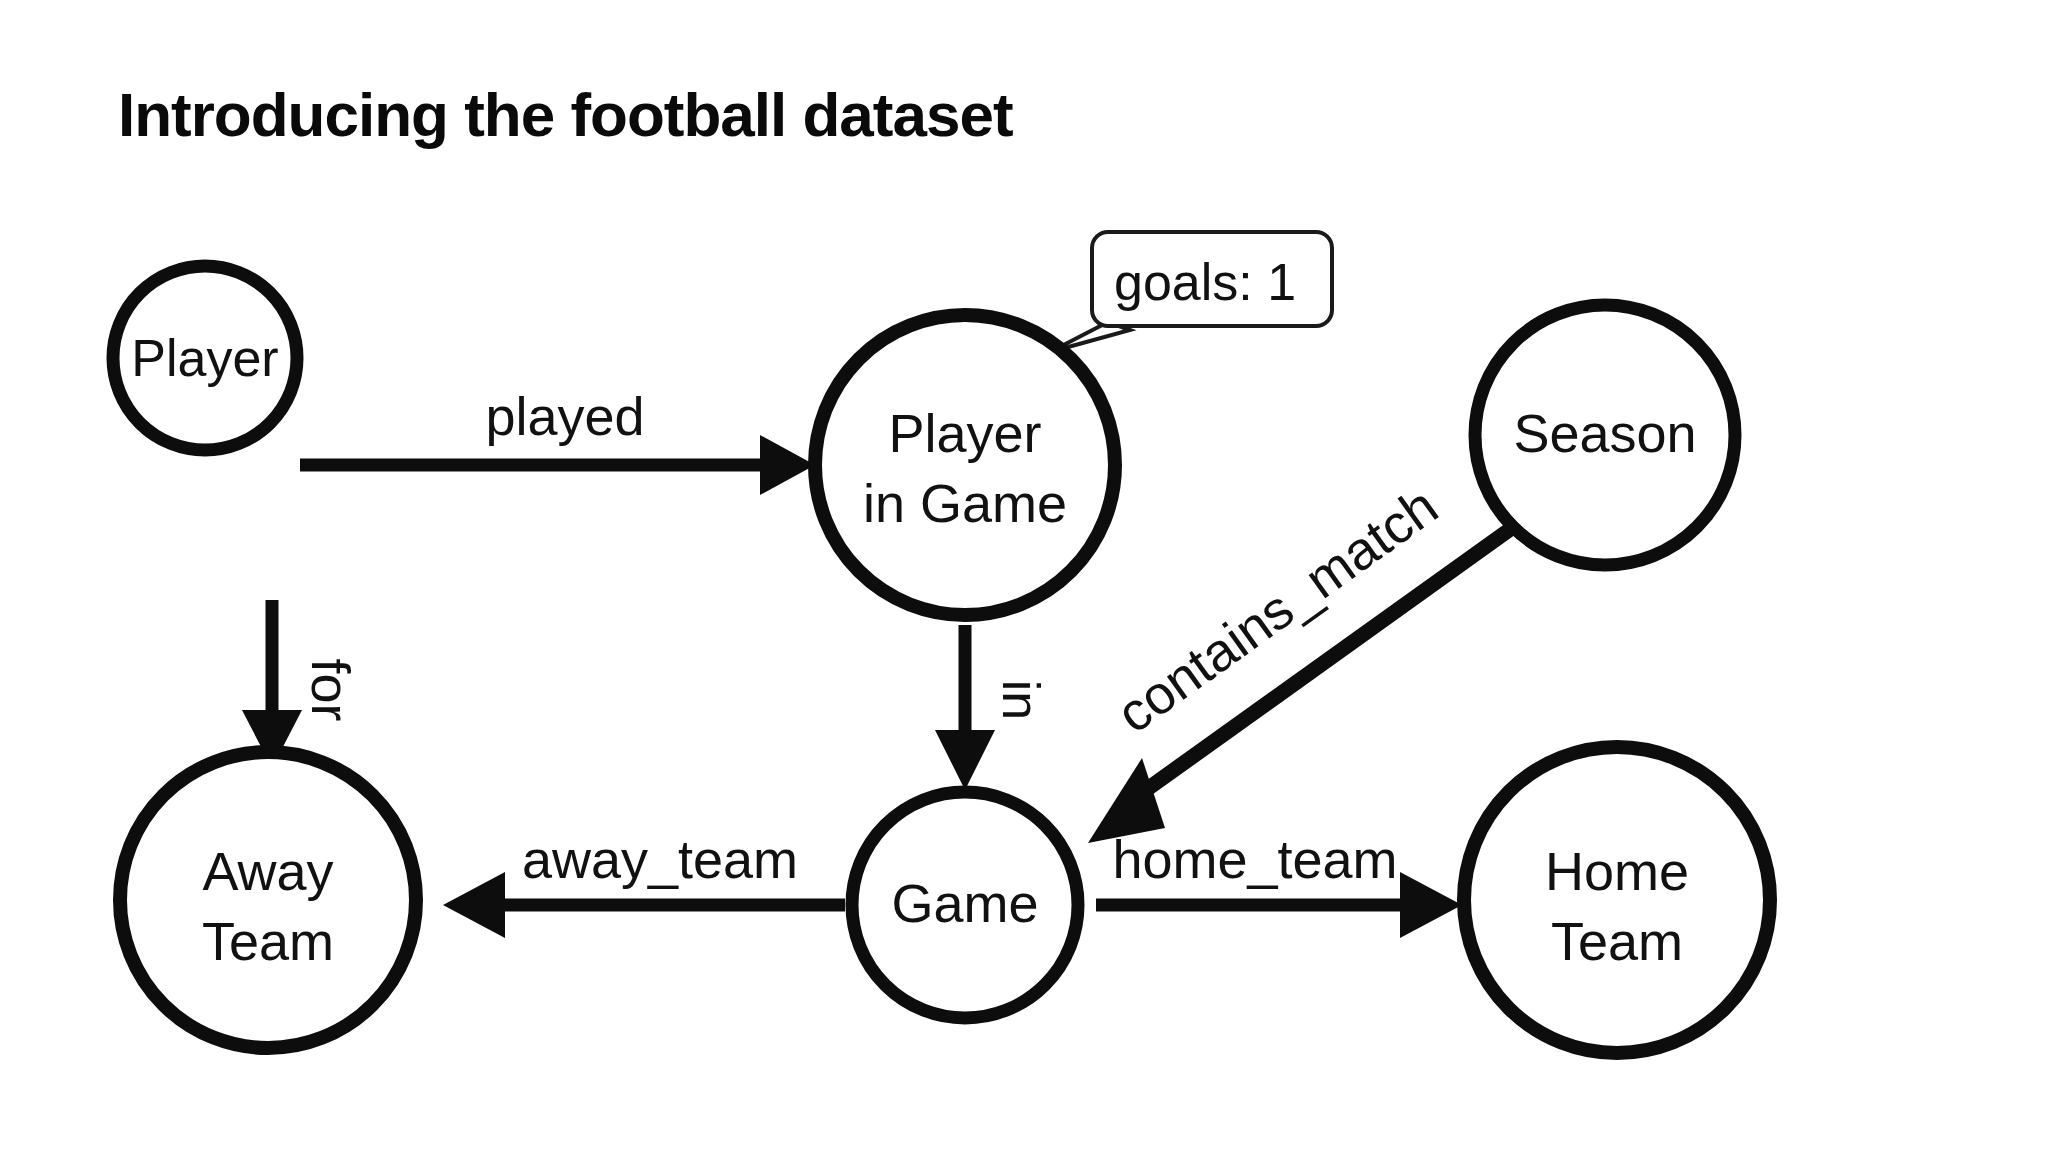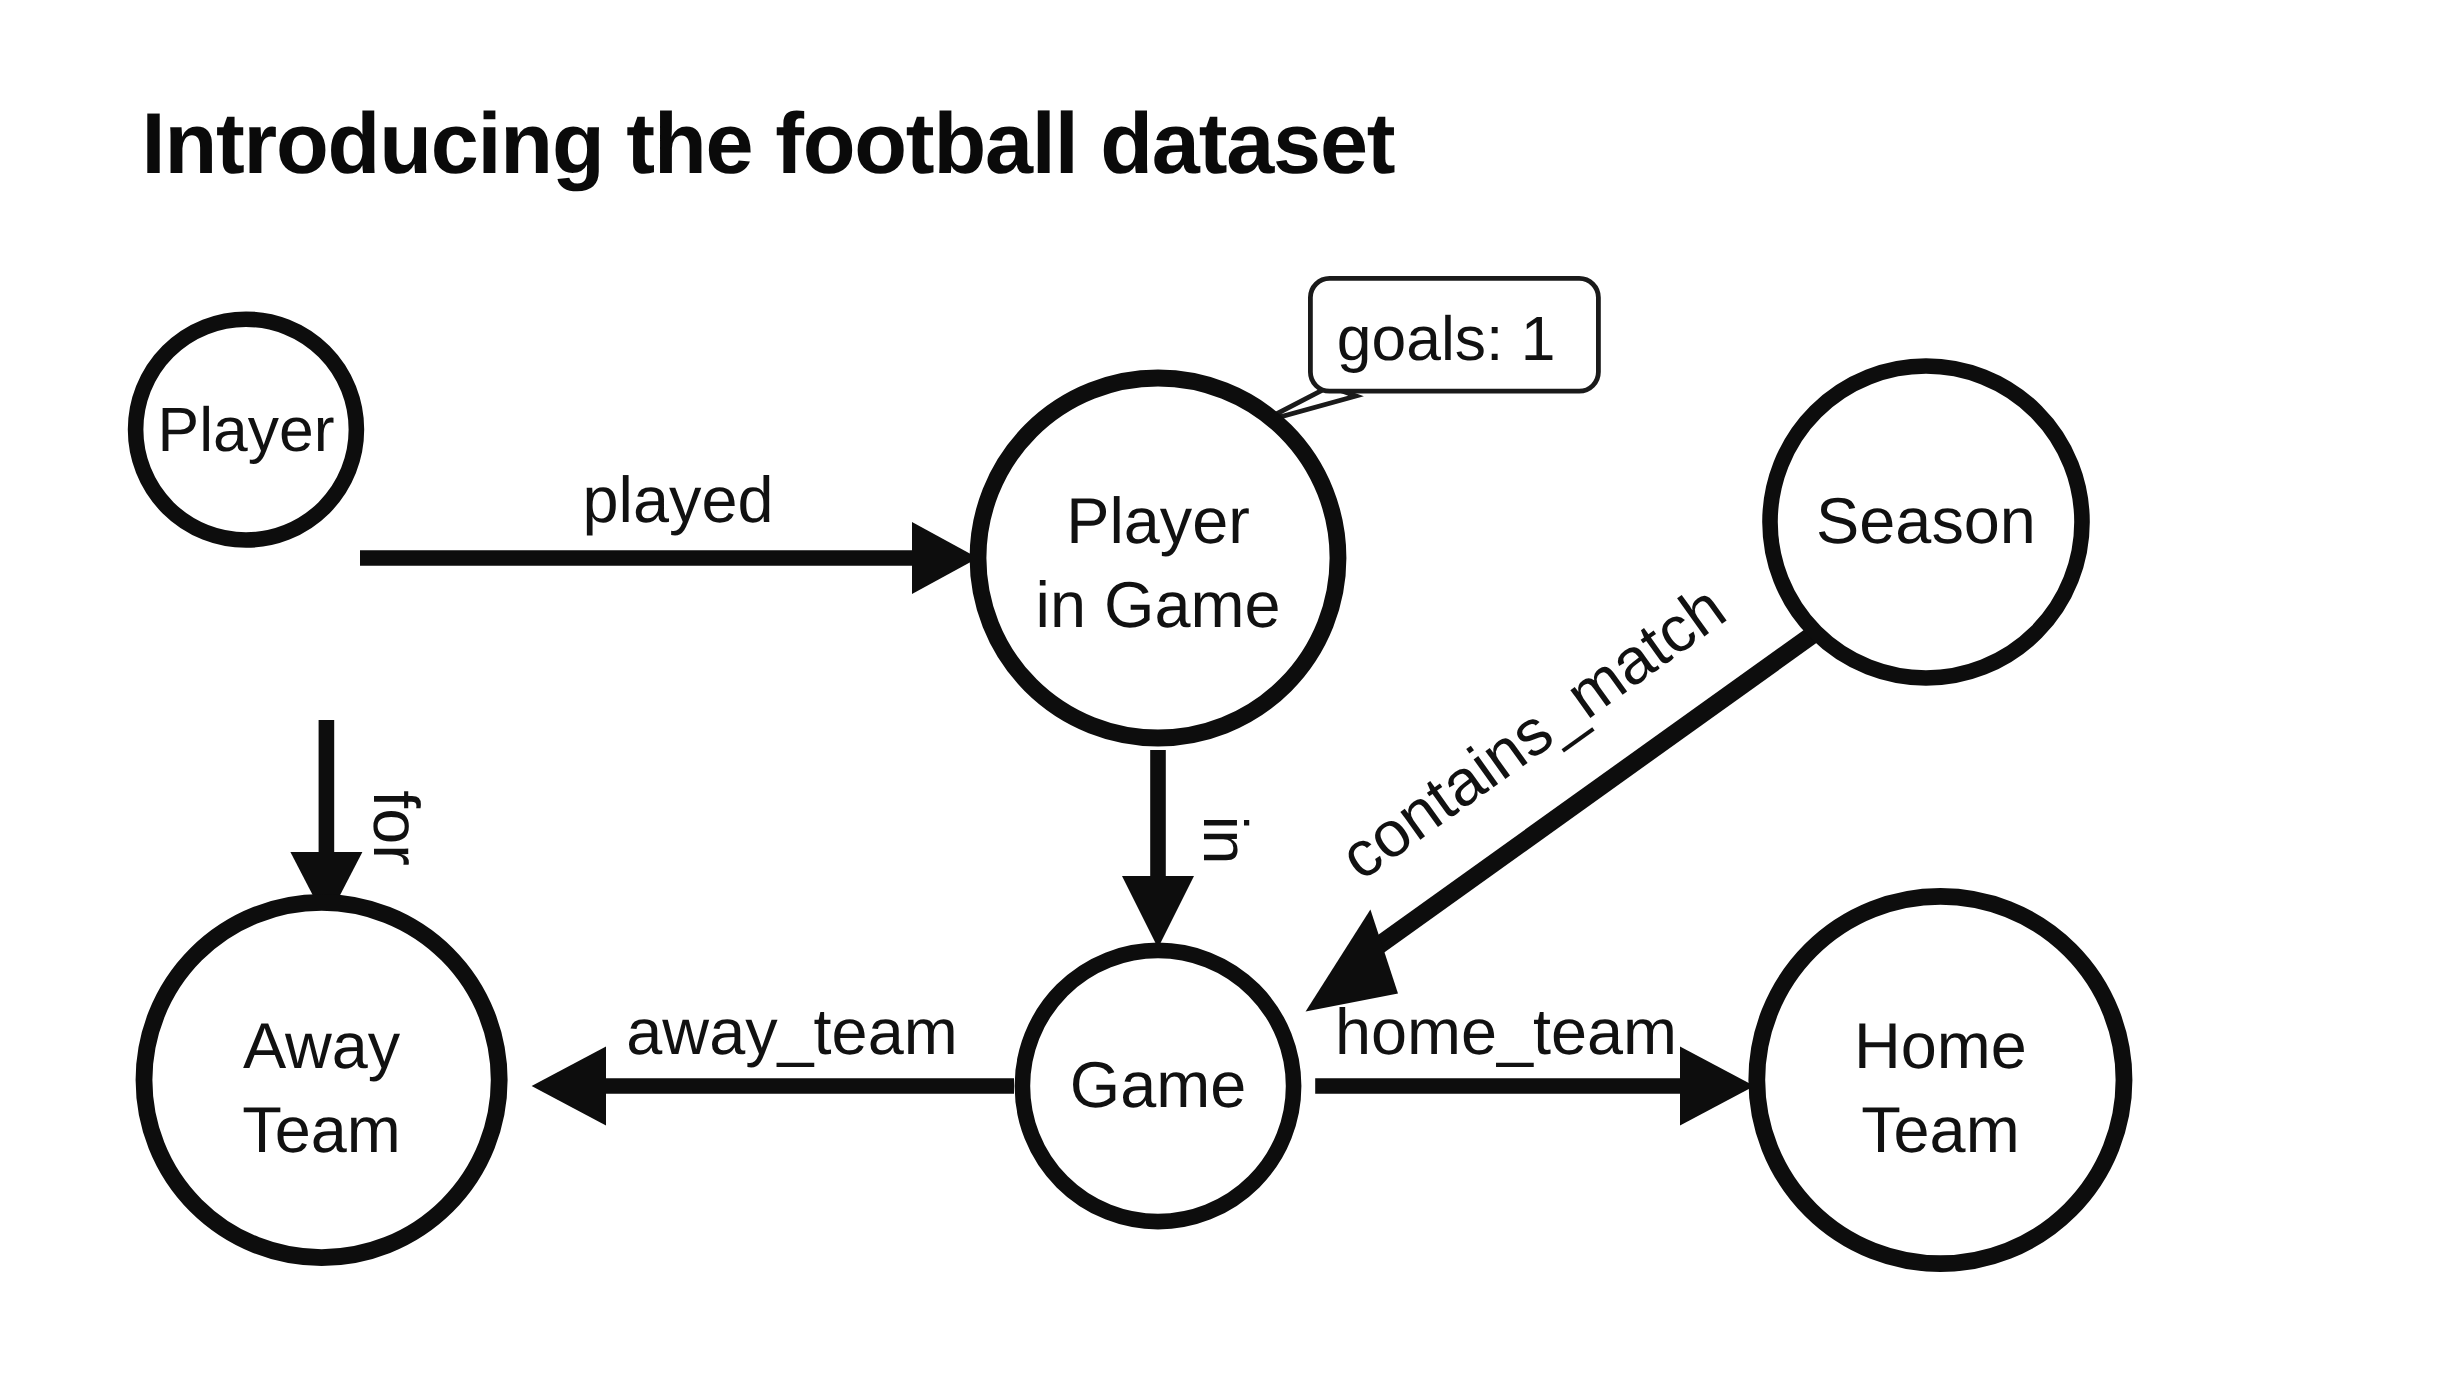--- a/index.html
+++ b/index.html
@@ -18,21 +18,21 @@
     width: 2048px;
     height: 1152px;
     background: #ffffff;
   }
   #slide-title {
     position: absolute;
     left: 118px;
     top: 84px;
     font-family: "Liberation Sans", sans-serif;
     font-weight: bold;
-    font-size: 72px;
+    font-size: 62px;
     line-height: 1.0;
     letter-spacing: -1px;
     color: #0a0a0a;
     white-space: nowrap;
   }
   #graph {
     position: absolute;
     left: 0;
     top: 0;
     width: 2048px;

